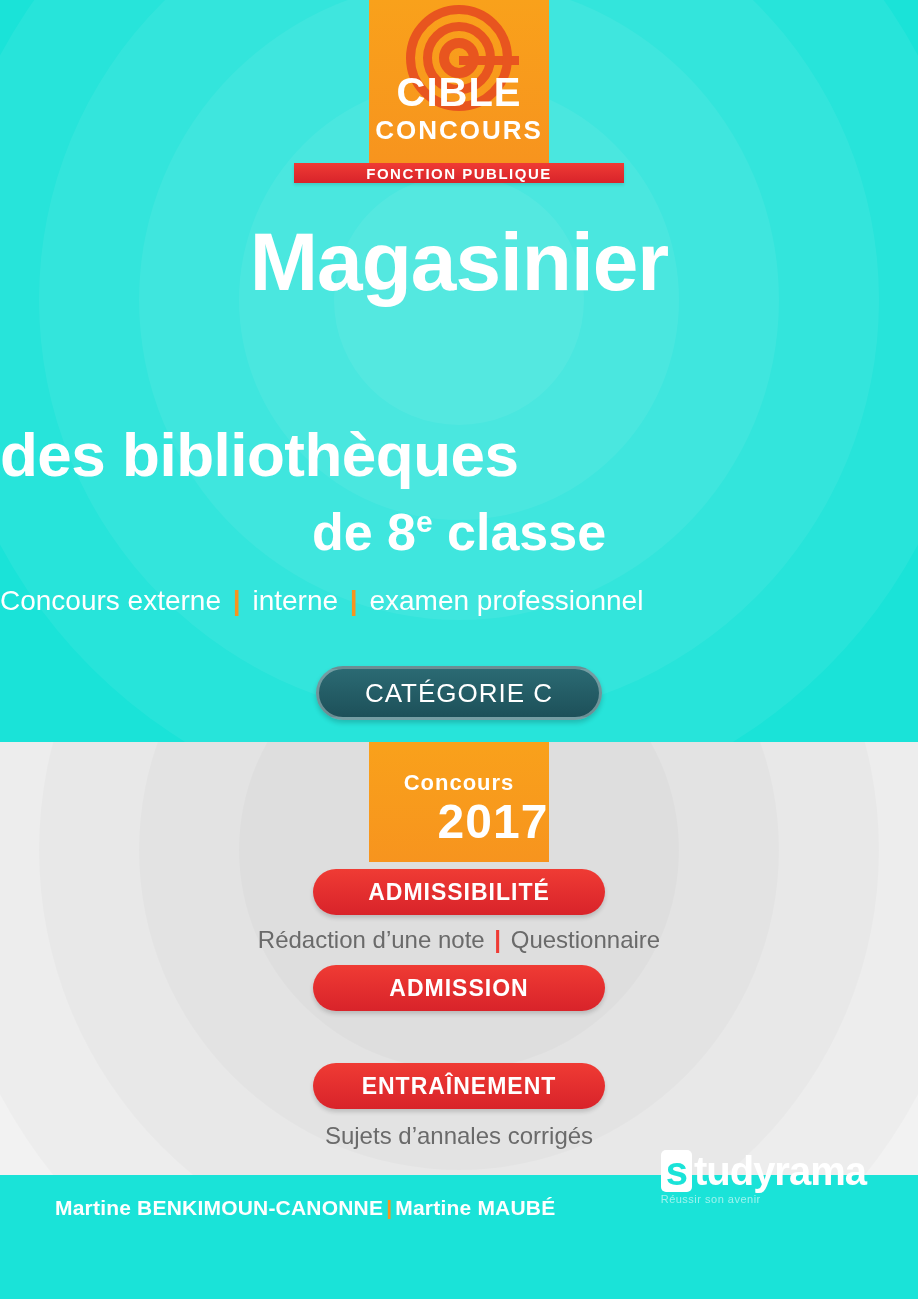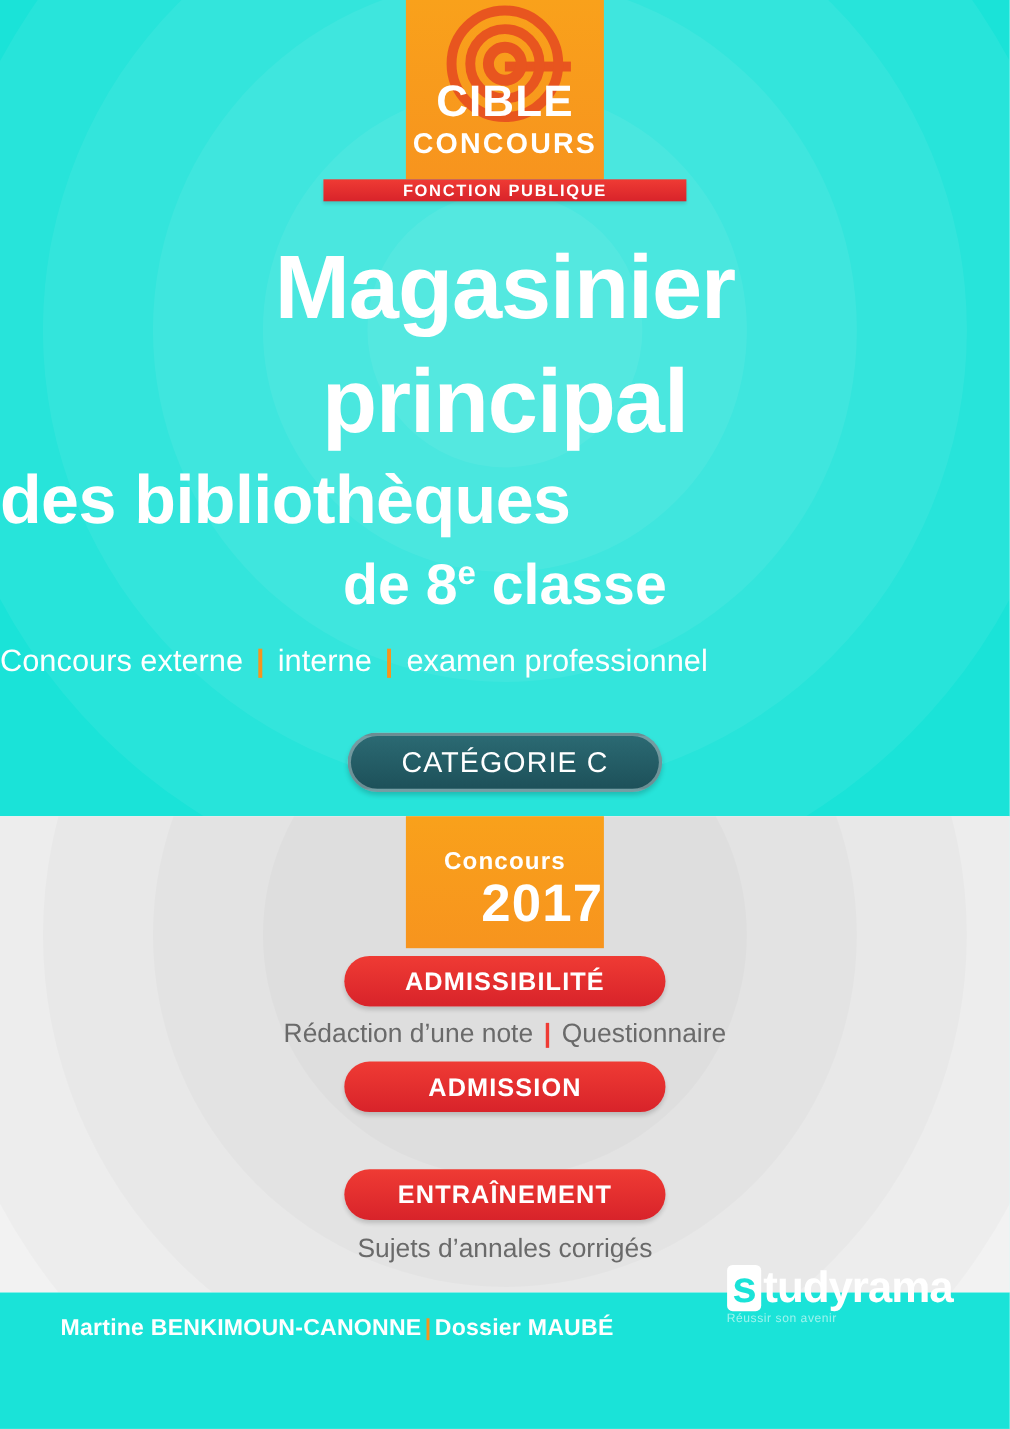--- a/index.html
+++ b/index.html
@@ -399,21 +399,20 @@
     <div class="b-ring b2"></div>
     <div class="b-ring b3"></div>
   </div>
 
   <div class="cible-title">CIBLE</div>
   <div class="concours-sub">CONCOURS</div>
 
   <div class="ribbon">FONCTION PUBLIQUE</div>
 
   <div class="title-1">Magasinier</div>
-  <div class="title-2">principal</div>
   <div class="title-3">des bibliothèques</div>
   <div class="title-4">
     <span>de 8</span><sup>e</sup><span> classe</span>
   </div>
 
   <div class="subtitle">
     <span>Concours externe</span>
     <span class="sep">|</span>
     <span>interne</span>
     <span class="sep">|</span>
@@ -434,21 +433,21 @@
 
   <div class="pill pill-admission">ADMISSION</div>
 
   <div class="pill pill-entrainement">ENTRAÎNEMENT</div>
   <div class="pill-desc desc-3">
     <span>Sujets d’annales corrigés</span>
   </div>
 
   <div class="footer"></div>
   <div class="authors">
-    <span>Martine BENKIMOUN-CANONNE</span><span class="sep">|</span><span>Dossier MAUBÉ</span>
+    <span>Martine BENKIMOUN-CANONNE</span><span class="sep">|</span><span>Martine MAUBÉ</span>
   </div>
 
   <div class="logo">
     <div class="logo-main"><span class="s-box">s</span><span>tudyrama</span></div>
     <div class="logo-tag">Réussir son avenir</div>
   </div>
 
 </div>
 
 </body></html>

